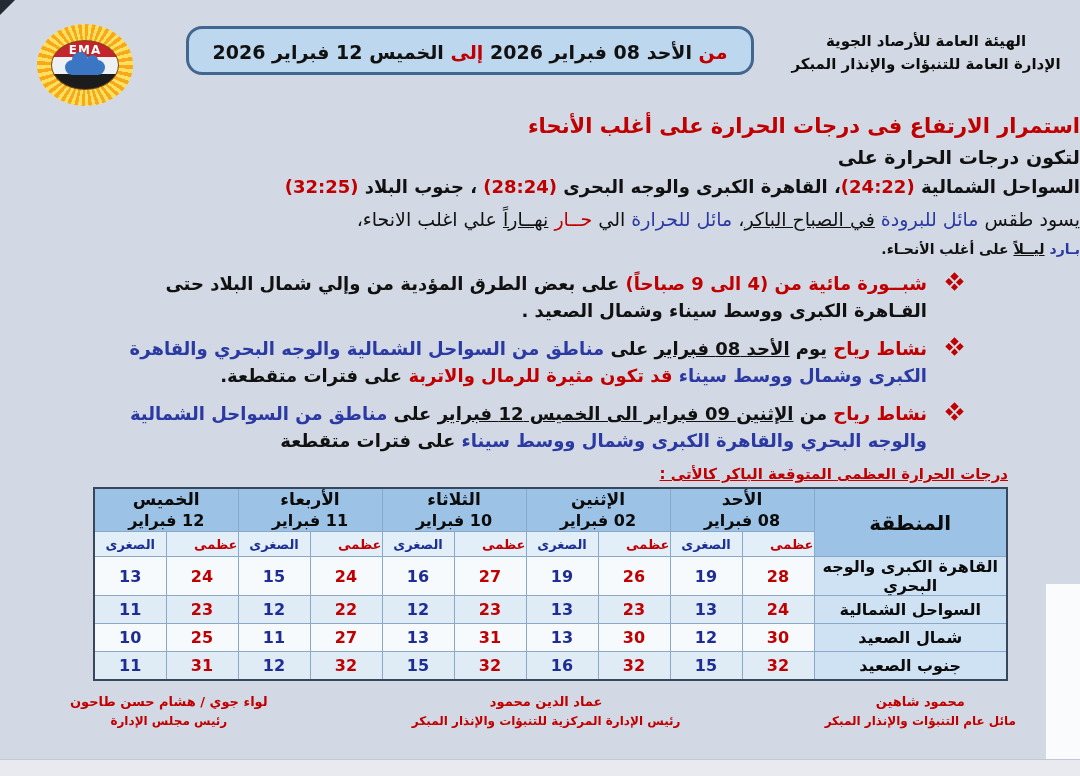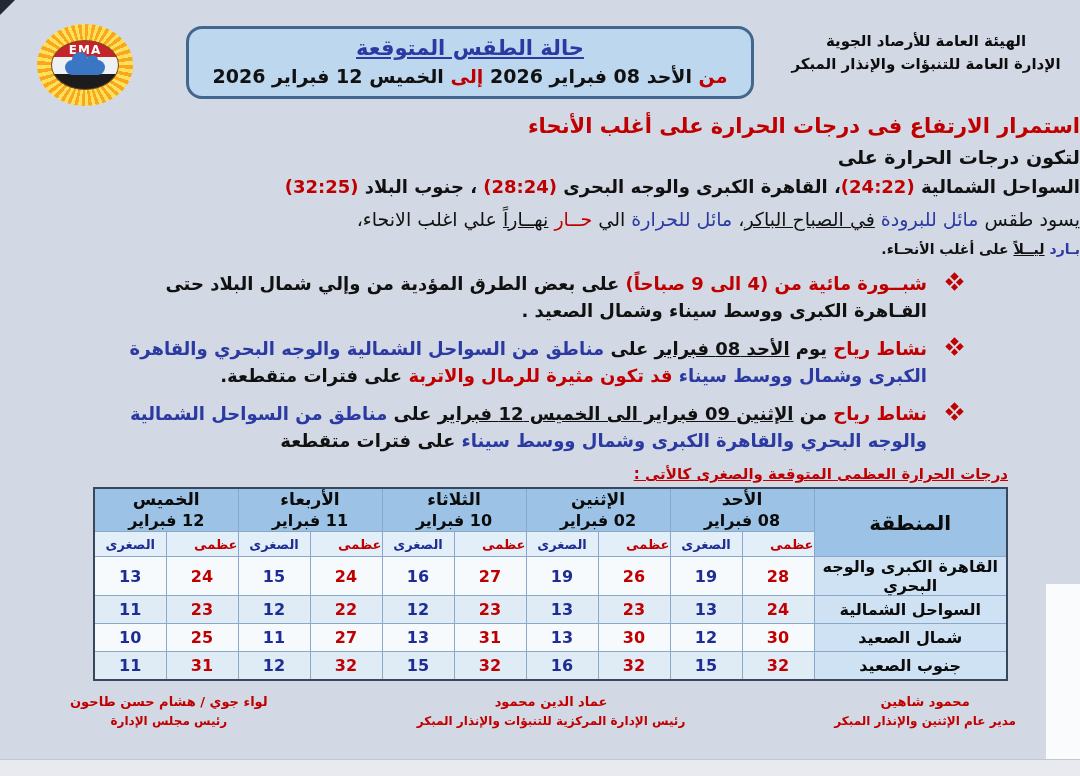--- a/index.html
+++ b/index.html
@@ -83,21 +83,20 @@
   <div class="corner"></div>
   <div class="white-strip"></div>
   <div class="bottom-strip"></div>
 
   <div class="header">
     <div class="org">
       <div>الهيئة العامة للأرصاد الجوية</div>
       <div>الإدارة العامة للتنبؤات والإنذار المبكر</div>
     </div>
     <div class="hbox">
-      <div class="hbox-title">حالة الطقس المتوقعة</div>
       <div class="hbox-date">
         <span class="t-r">من </span><span class="t-k">الأحد 08 فبراير 2026 </span><span class="t-r">إلى </span><span class="t-k">الخميس 12 فبراير 2026</span>
       </div>
     </div>
     <div class="logo-wrap">
       <div class="sun">
         <div class="core">
           <span class="ema">EMA</span>
           <span class="cloud"></span>
         </div>
@@ -142,21 +141,21 @@
       <span class="dmark">
           <i></i>
           <i></i>
           <i></i>
           <i></i>
         </span>
       <span class="t-r">نشاط رياح </span><span class="t-k">من </span><span class="t-k u">الإثنين 09 فبراير الى الخميس 12 فبراير</span><span class="t-k"> على </span><span class="t-b">مناطق من السواحل الشمالية والوجه البحري والقاهرة الكبرى وشمال ووسط سيناء</span><span class="t-k"> على فترات متقطعة</span>
     </li>
   </ul>
 
-  <div class="table-intro">درجات الحرارة العظمى المتوقعة والصغرى كالأتى :</div>
+  <div class="table-intro">درجات الحرارة العظمى المتوقعة الباكر كالأتى :</div>
   <table class="temp">
     <colgroup>
       <col style="width:193px">
       <col span="10" style="width:72px">
     </colgroup>
     <thead>
       <tr>
         <th rowspan="2" class="region-h">المنطقة</th>
         <th colspan="2" class="day-h">
           <div class="dn">الأحد</div>
@@ -244,21 +243,21 @@
         <td class="val mn">12</td>
         <td class="val mx">31</td>
         <td class="val mn">11</td>
       </tr>
     </tbody>
   </table>
 
   <div class="footer">
     <div class="sig">
       <div class="nm">محمود شاهين</div>
-      <div class="tt">مدير عام الإثنين والإنذار المبكر</div>
+      <div class="tt">مائل عام التنبؤات والإنذار المبكر</div>
     </div>
     <div class="sig">
       <div class="nm">عماد الدين محمود</div>
       <div class="tt">رئيس الإدارة المركزية للتنبؤات والإنذار المبكر</div>
     </div>
     <div class="sig">
       <div class="nm">لواء جوي / هشام حسن طاحون</div>
       <div class="tt">رئيس مجلس الإدارة</div>
     </div>
   </div>

